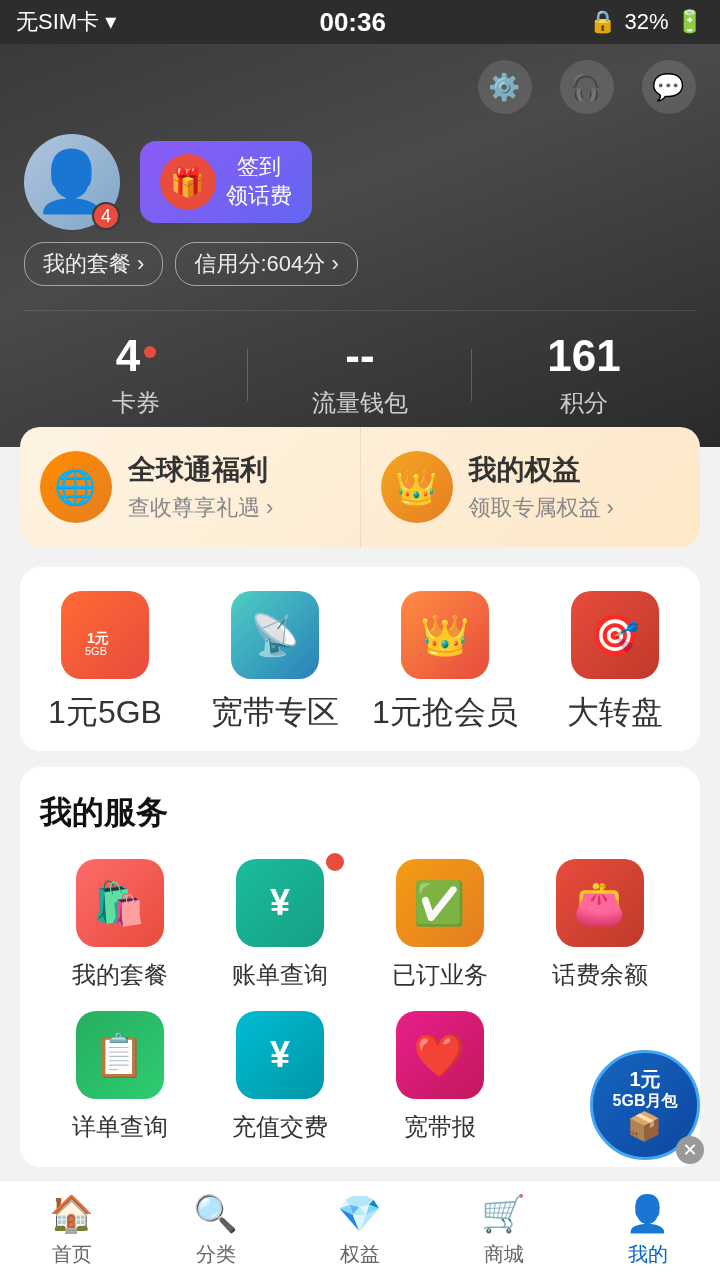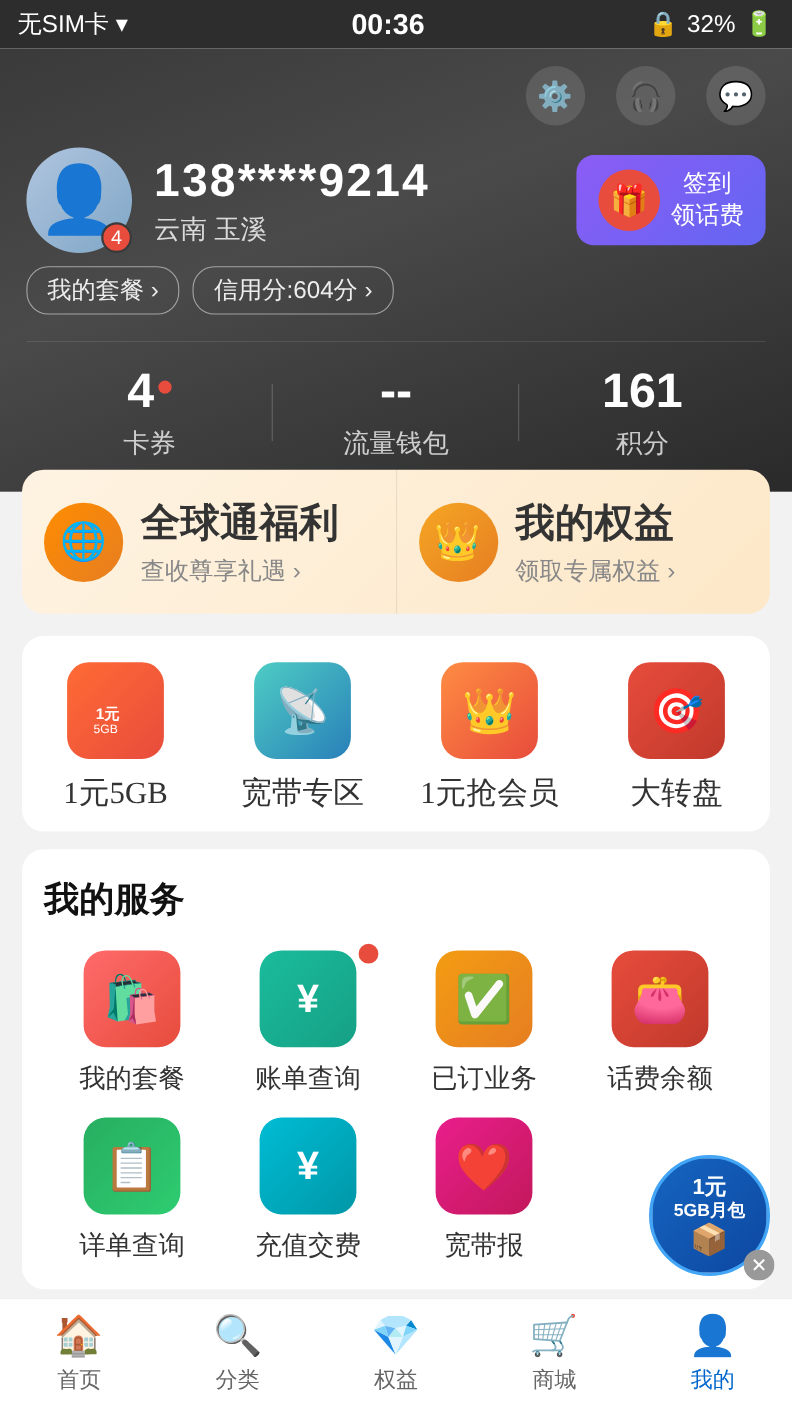--- a/index.html
+++ b/index.html
@@ -213,21 +213,21 @@
       width: 72px;
       height: 72px;
       background: linear-gradient(135deg, #f5a623, #e67e22);
       border-radius: 50%;
       display: flex;
       align-items: center;
       justify-content: center;
       font-size: 34px;
     }
     .benefit-text-wrap {}
-    .benefit-title { font-size: 36px; font-weight: 700; color: #333; }
+    .benefit-title { font-size: 28px; font-weight: 700; color: #333; }
     .benefit-sub { font-size: 22px; color: #888; margin-top: 4px; display: flex; align-items: center; gap: 4px; }
 
     
     .quick-actions {
       background: white;
       margin: 0 20px 16px;
       border-radius: 20px;
       padding: 24px 0 16px;
       display: flex;
       justify-content: space-around;
@@ -246,21 +246,21 @@
       border-radius: 20px;
       display: flex;
       align-items: center;
       justify-content: center;
       font-size: 40px;
     }
     .quick-icon-1 { background: linear-gradient(135deg, #ff6b35, #e74c3c); }
     .quick-icon-2 { background: linear-gradient(135deg, #4ecdc4, #2980b9); }
     .quick-icon-3 { background: linear-gradient(135deg, #ff8c42, #e74c3c); }
     .quick-icon-4 { background: linear-gradient(135deg, #e74c3c, #c0392b); }
-    .quick-label { font-size: 28px; color: #333; font-family: Liberation Serif, serif; }
+    .quick-label { font-size: 32px; color: #333; }
 
     
     .services-section {
       background: white;
       margin: 0 20px 16px;
       border-radius: 20px;
       padding: 24px 20px;
     }
     .section-title {
       font-size: 32px;
@@ -402,24 +402,20 @@
     </div>
   </div>
 
   <div class="profile-row">
     <div class="avatar-wrap">
       <div class="avatar">
         <span class="avatar-person">👤</span>
       </div>
       <div class="avatar-badge">4</div>
     </div>
-    <div class="profile-info">
-      <div class="phone-number">138****9214</div>
-      <div class="location">云南 玉溪</div>
-    </div>
     <div class="sign-in-btn">
       <div class="sign-in-icon">🎁</div>
       <div class="sign-in-text">
         <div>签到</div>
         <div>领话费</div>
       </div>
     </div>
   </div>
 
   <div class="tags-row">

